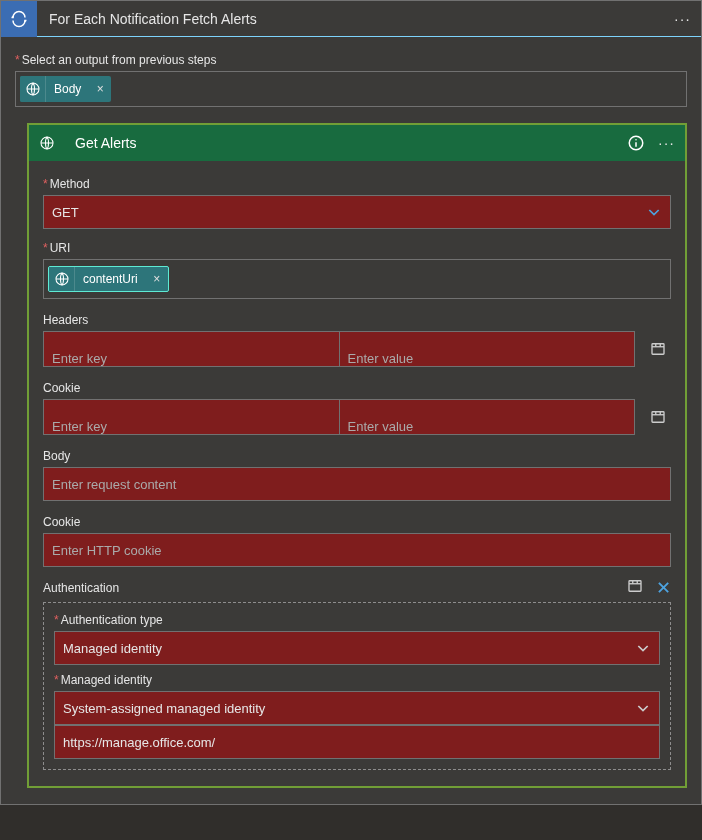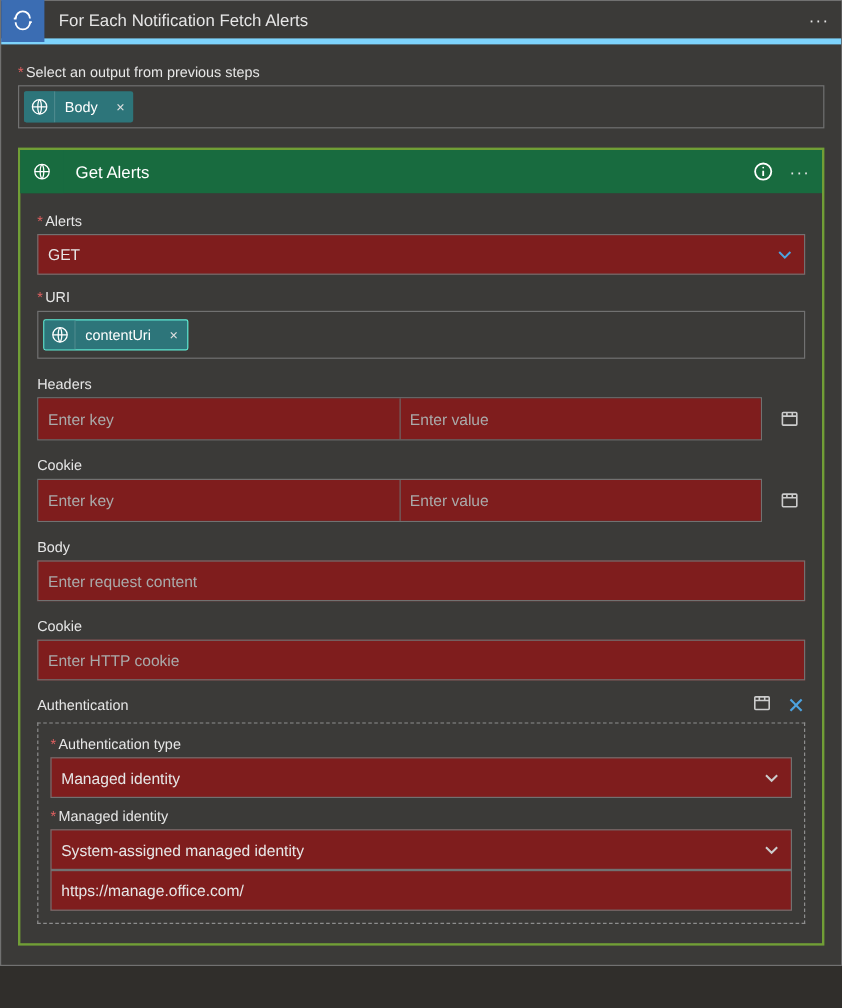--- a/index.html
+++ b/index.html
@@ -14,21 +14,21 @@
   }
   .outer-card {
     border: 1px solid #717171;
     background: #3b3a38;
   }
   .outer-header {
     display: flex;
     align-items: center;
     background: #3b3a38;
     height: 36px;
-    border-bottom: 5px solid #7dd3fc;
+    border-bottom: 1px solid #7dd3fc;
   }
   .outer-icon-box {
     width: 36px; height: 36px;
     background: #3b6db3;
     display: flex; align-items: center; justify-content: center;
     flex-shrink: 0;
   }
   .outer-title {
     flex: 1;
     padding: 0 12px;
@@ -78,20 +78,21 @@
   }
   .token .token-text { padding: 0 8px; color: #fff; }
   .token .token-x {
     width: 22px; text-align: center; color: #e0e0e0; cursor: pointer;
   }
 
   .inner-card {
     margin-top: 16px;
     border: 2px solid #719e36;
     background: #3b3a38;
+    margin-left: 12px;
   }
   .inner-header {
     display: flex;
     align-items: center;
     background: #186b3f;
     height: 36px;
   }
   .inner-icon-box {
     width: 36px; height: 36px;
     background: #186b3f;
@@ -122,21 +123,21 @@
     width: 16px; height: 16px;
   }
   .chev svg { display: block; }
   .input-box .inp {
     background: transparent; border: none; outline: none;
     color: #e6e6e6; font-size: 13px; width: 100%;
   }
   .input-box .inp::placeholder { color: #aaa; }
 
   .kv-row { display: flex; align-items: center; gap: 10px; }
-  .kv-row .input-box { flex: 1; }
+  .kv-row .input-box { flex: 1; align-items: flex-end; }
   .kv-pair {
     display: flex; flex: 1;
     border: 1px solid #717171;
   }
   .kv-pair .input-box { border: none; flex: 1; }
   .kv-pair .input-box:first-child { border-right: 1px solid #717171; }
   .kv-side {
     width: 26px; display: flex; align-items: center; justify-content: center;
     cursor: pointer; flex-shrink: 0;
   }
@@ -210,21 +211,21 @@
             <circle cx="12" cy="7.5" r="1" fill="#fff" stroke="none"></circle>
           </svg>
         </div>
         <div class="header-dots">···</div>
       </div>
 
       <div class="inner-body">
 
         <div class="field-label">
           <span class="required-star">*</span>
-          <span>Alerts</span>
+          <span>Method</span>
         </div>
         <div class="input-box select">
           <span>GET</span>
           <span style="margin-left:auto" class="chev">
             <svg viewBox="0 0 24 24" width="16" height="16" fill="none" stroke="#4da3e0" stroke-width="2.5">
                 <polyline points="5 9 12 16 19 9"></polyline>
               </svg>
           </span>
         </div>
 

